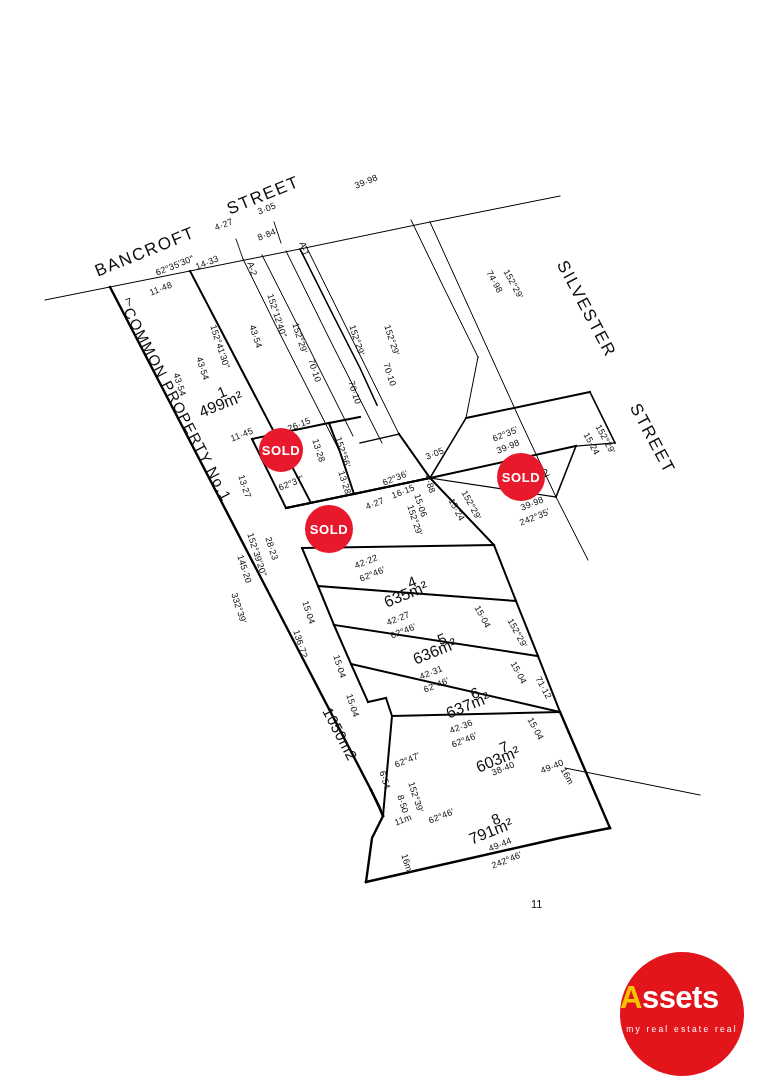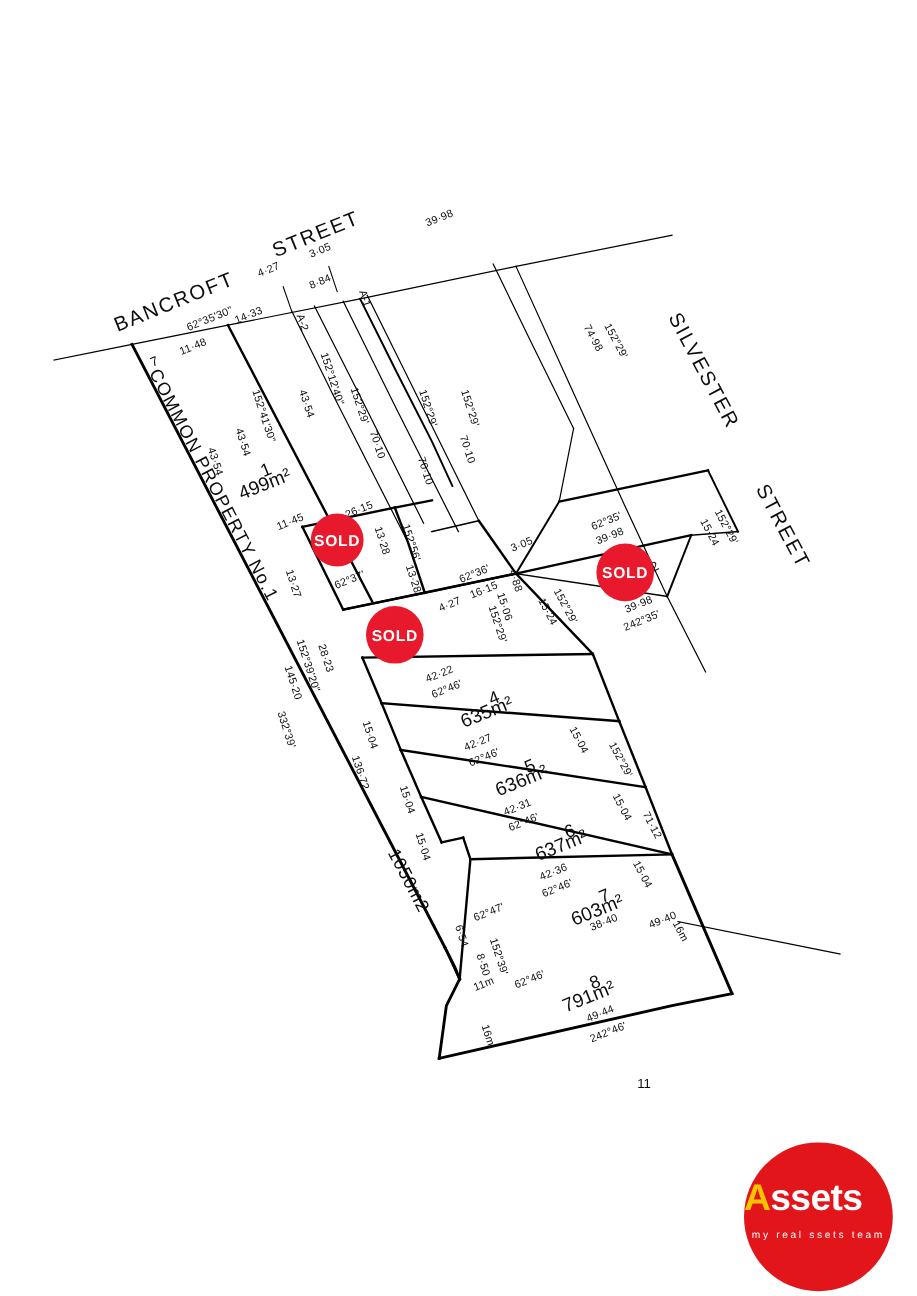--- a/index.html
+++ b/index.html
@@ -228,14 +228,14 @@
     <div class="lbl brg" style="left: 492px; top: 861px; transform: rotate(-22deg);">242°46'</div>
   </div>
 <div id="solds">
     <div class="sold" style="left: 259px; top: 428px; width: 44px; height: 44px;">SOLD</div>
     <div class="sold" style="left: 305px; top: 505px; width: 48px; height: 48px;">SOLD</div>
     <div class="sold" style="left: 497px; top: 453px; width: 48px; height: 48px;">SOLD</div>
   </div>
 
 <div id="logo">
   <div class="wordmark"><span class="amark">A</span><span>ssets</span></div>
-  <div class="tagline">my real ssets team</div>
+  <div class="tagline">my real estate real</div>
 </div>
 
 </body></html>

